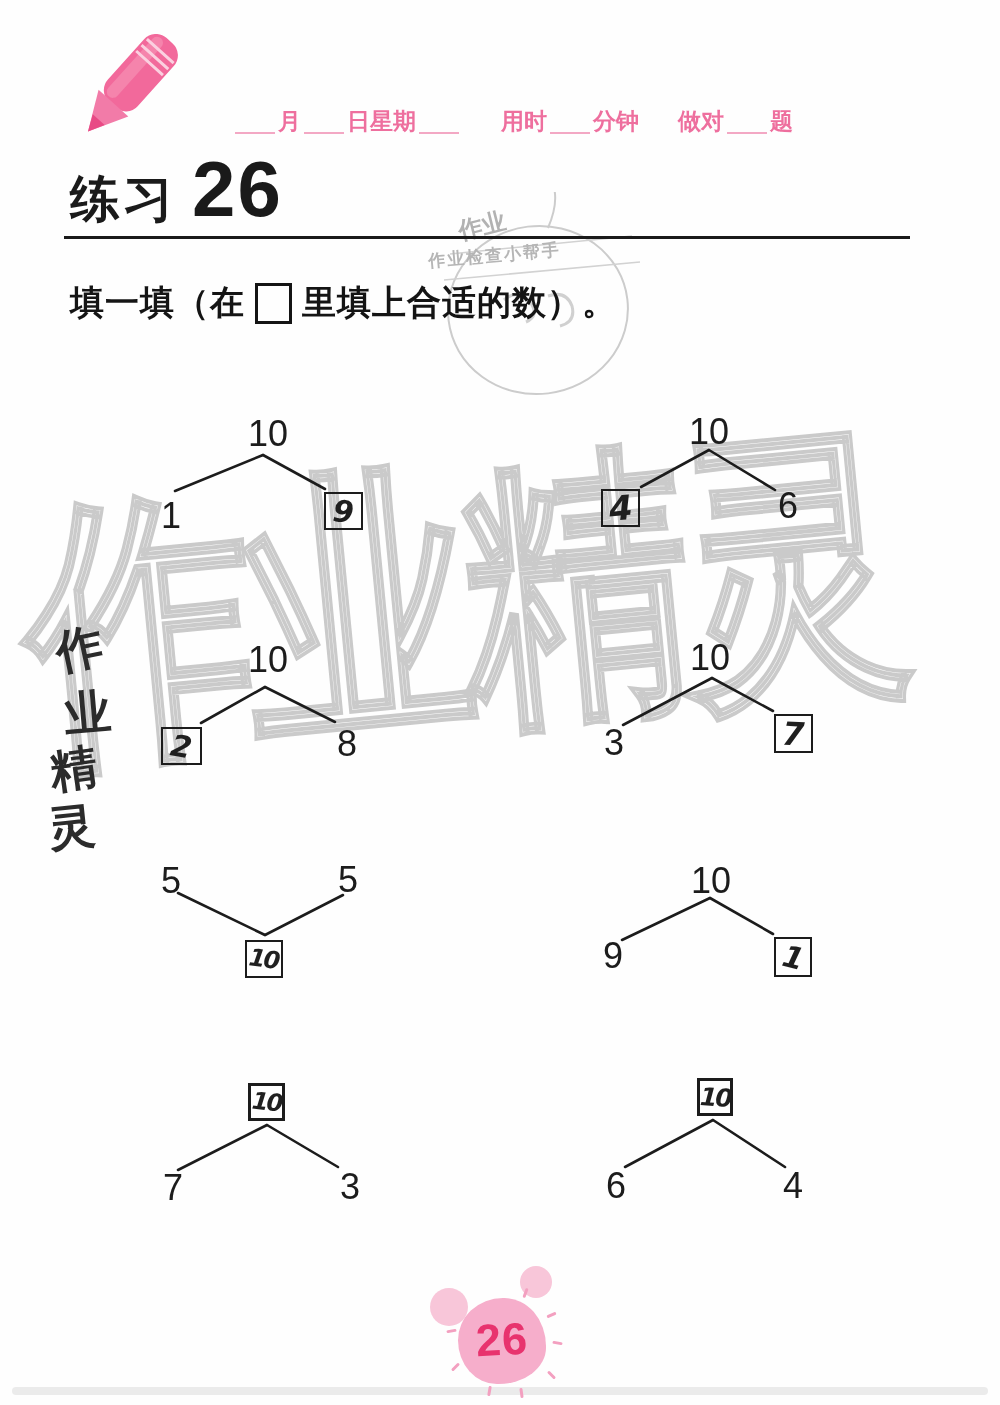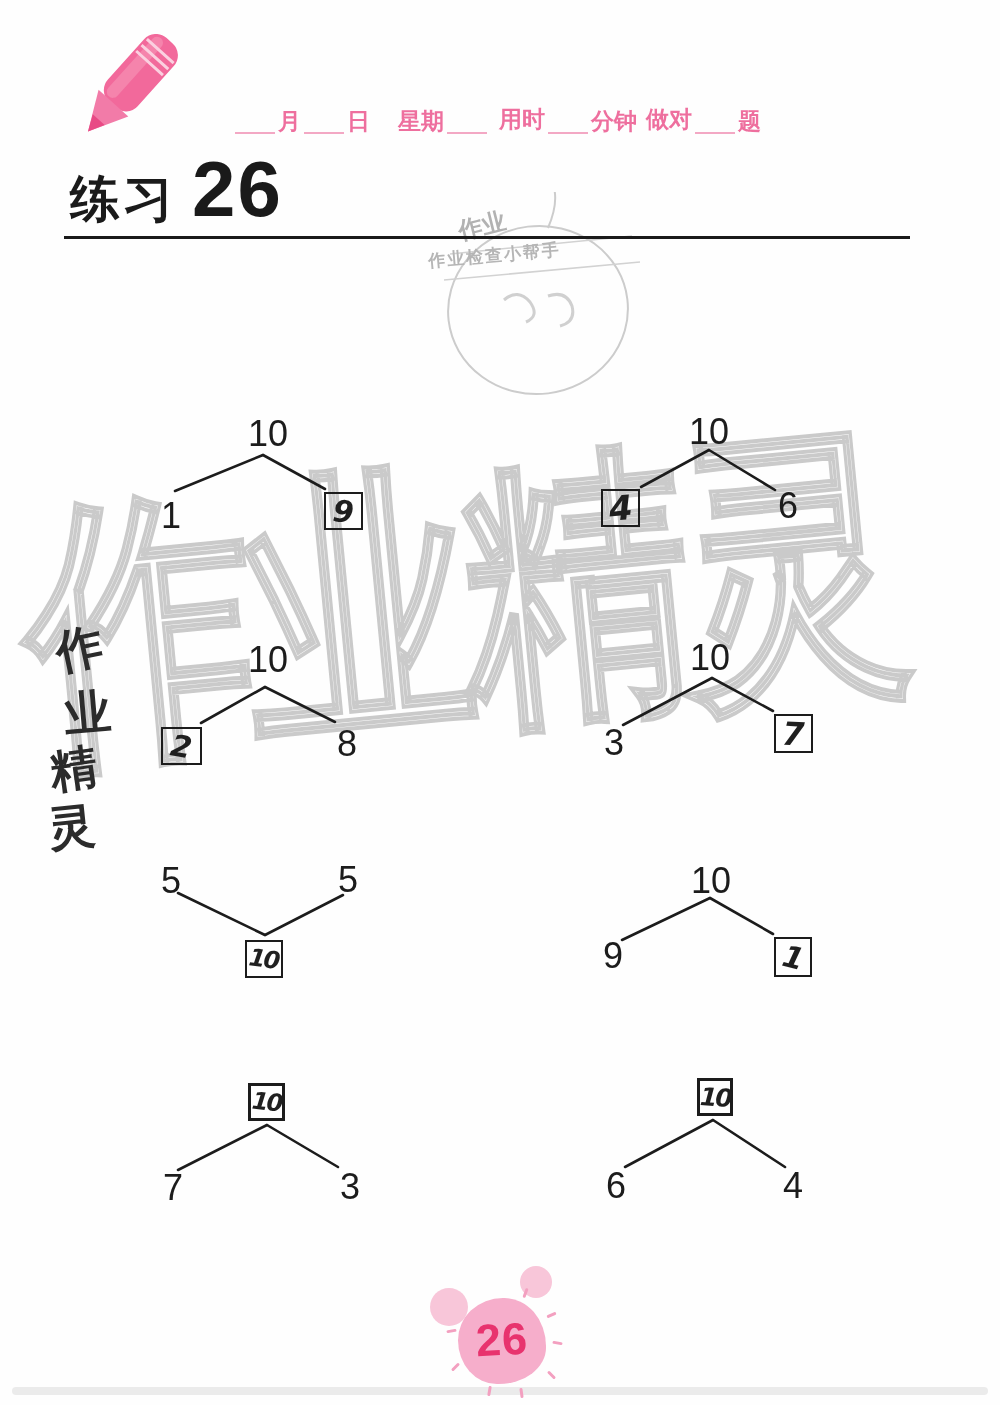--- a/index.html
+++ b/index.html
@@ -20,21 +20,21 @@
   
   .stamp { position:absolute; left:420px; top:192px; width:260px; height:240px; z-index:2; }
   .stamp-top { position:absolute; left:38px; top:18px; font-size:24px; color:#b2b2b2; transform:rotate(-14deg); font-weight:700; }
   .stamp-banner { position:absolute; left:8px; top:52px; font-size:17px; color:#b5b5b5; letter-spacing:2px; transform:rotate(-5deg); font-weight:700; white-space:nowrap; }
 
   
   .header-line { position:absolute; left:232px; top:108px; display:flex; align-items:flex-end;
     color:#ee6f9e; font-size:23px; font-weight:700; z-index:3; }
   .header-line .blank { display:inline-block; width:40px; height:24px; border-bottom:2px solid #f3a8c4; margin:0 3px; }
   .header-line .lbl { line-height:26px; }
-  .gap-s { margin-left:28px; } .gap-m { margin-left:9px;font-family:Liberation Mono, monospace; }
+  .gap-s { margin-left:0; } .gap-m { margin-left:39px; }
 
   
   .pencil { position:absolute; left:58px; top:34px; z-index:3; }
 
   
   .title-row { position:absolute; left:70px; top:152px; display:flex; align-items:baseline; color:#1a1a1a; z-index:3; }
   .title-prefix { font-size:50px; font-weight:900; letter-spacing:3px; }
   .title-number { font-size:78px; font-weight:800; margin:0 16px; line-height:.95; letter-spacing:2px; }
   .title-subject { font-size:47px; font-weight:900; margin-left:28px; letter-spacing:3px; }
   .title-rule { position:absolute; left:64px; top:236px; width:846px; height:3px; background:#1a1a1a; z-index:3; }
@@ -109,20 +109,23 @@
     <span class="blank"></span>
     <span class="lbl">题</span>
   </div>
 
   <div class="title-row">
     <span class="title-prefix">练习</span>
     <span class="title-number">26</span>
   </div>
   <div class="title-rule"></div>
 
+  <div class="instruction">
+    <span>填一填（在</span><span class="inline-box"></span><span>里填上合适的数）。</span>
+  </div>
 
   <div class="diagram" style="left:140px;top:415px;width:240px;height:125px">
     <svg width="240" height="125">
       <line x1="123" y1="40" x2="35" y2="76"></line>
         <line x1="123" y1="40" x2="185" y2="74"></line>
     </svg>
     <span class="num" style="left:128px;top:19px">10</span>
     <span class="num" style="left:31px;top:101px">1</span>
     <div class="answer-box" style="left:184px;top:77px;width:39px;height:38px">
       <span class="hand" style="font-size:30px;transform:rotate(5deg)">9</span>

